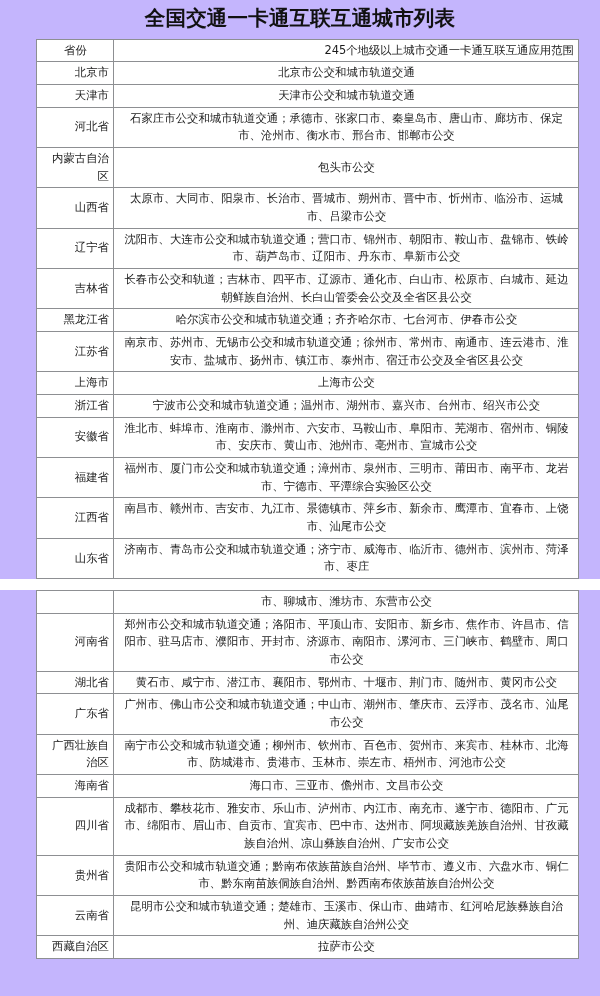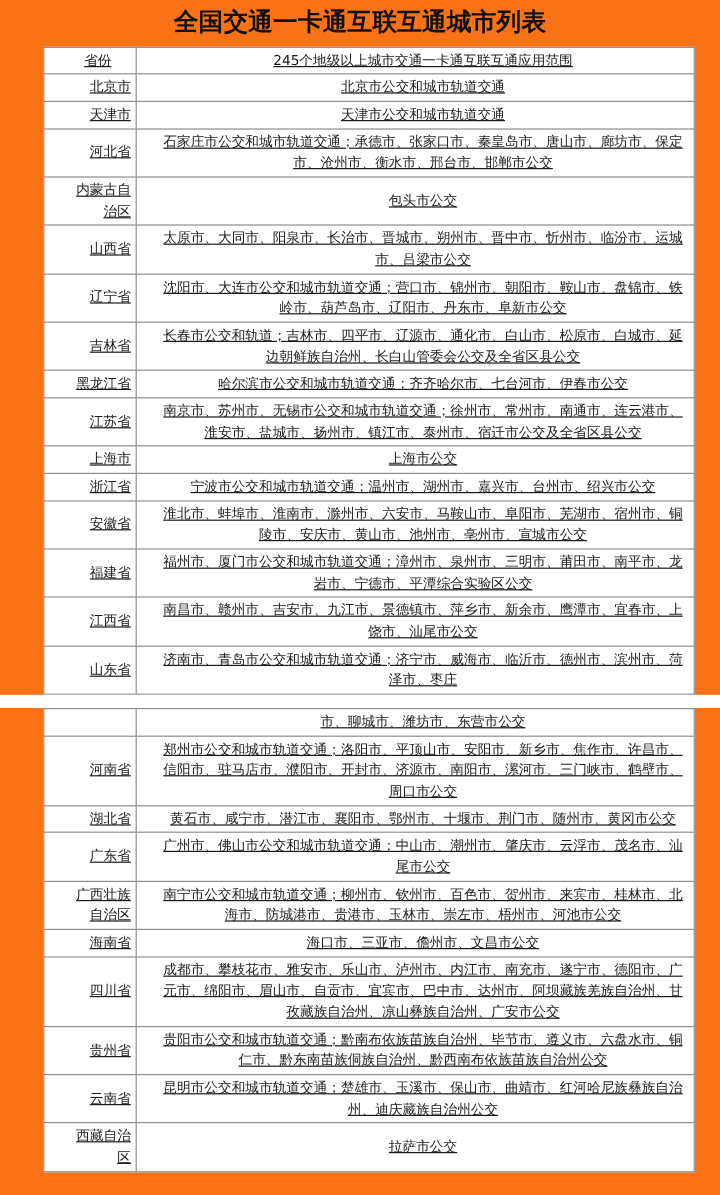--- a/index.html
+++ b/index.html
@@ -11,21 +11,21 @@
     width: 600px;
     height: 996px;
     font-family: "DejaVu Sans", "Liberation Sans", sans-serif;
     color: #1a1a1a;
     overflow: hidden;
   }
   .page {
     position: relative;
     width: 600px;
     height: 996px;
-    background: #f97316;
+    background: #c4b5fd;
     box-sizing: border-box;
   }
   .doc-title {
     text-align: center;
     font-size: 20.5px;
     font-weight: bold;
     color: #111111;
     letter-spacing: 0.2px;
     padding: 7px 0 8px 0;
     line-height: 1.15;
@@ -35,44 +35,43 @@
     box-sizing: border-box;
   }
   table.citytable {
     width: 543px;
     border-collapse: collapse;
     table-layout: fixed;
     background: #ffffff;
   }
   table.citytable td {
     border: 1px solid #8d8f92;
-    padding: 2px 4px 2px 17px;
+    padding: 2px 4px 2px 5px;
     font-size: 11.4px;
     line-height: 1.55;
     vertical-align: middle;
     color: #1b1b1b;
     word-break: break-all;
-    text-decoration: underline;
   }
   td.prov {
     width: 77px;
     text-align: right;
     padding-left: 2px;
     padding-right: 2px;
   }
   td.cities {
     text-align: center;
     padding-left: 6px;
     padding-right: 3px;
   }
   td.header-prov {
     text-align: center;
   }
   td.header-desc {
-    text-align: center;
+    text-align: right;
   }
   .gap {
     height: 11px;
     background: #ffffff;
     width: 100%;
   }
 </style>
 </head>
 <body>
 

